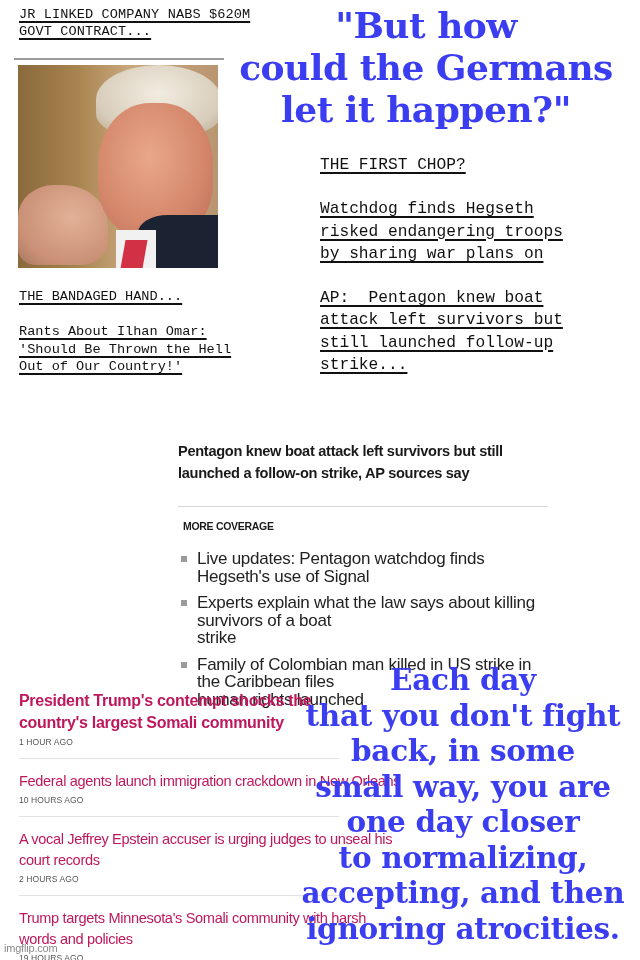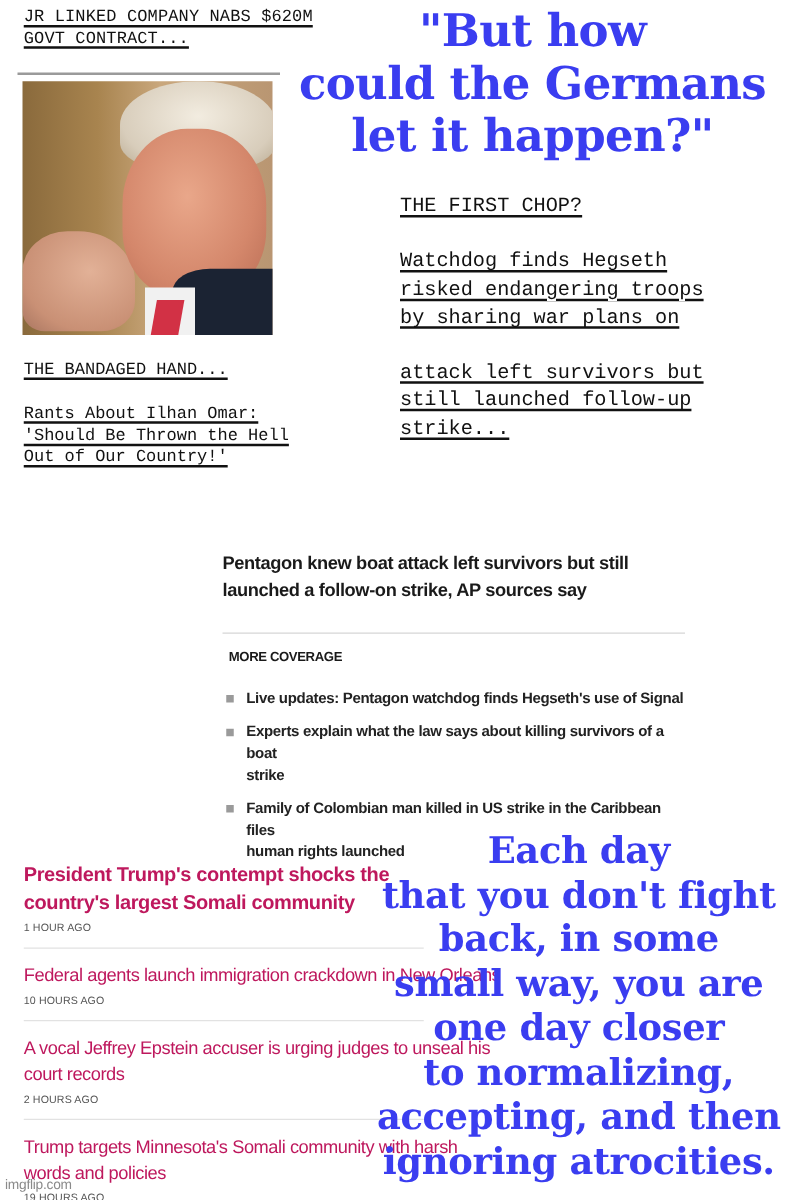--- a/index.html
+++ b/index.html
@@ -38,21 +38,21 @@
   
   #left-col { position: absolute; left: 19px; top: 288px; width: 285px; font-size: 13.6px; line-height: 17.6px; }
   #left-col .blk { margin-bottom: 17.6px; }
 
   
   #ap { position: absolute; left: 178px; top: 440px; width: 372px; font-family: "Liberation Sans", sans-serif; }
   #ap-title { font-size: 14.6px; line-height: 22px; font-weight: bold; color: #1a1a1a; letter-spacing: -0.3px; }
   #ap-rule { position: absolute; left: 0; top: 66px; width: 370px; height: 1px; background: #d6d6d6; }
   #ap-more { position: absolute; left: 5px; top: 80px; font-size: 10.5px; font-weight: bold; letter-spacing: -0.3px; color: #1a1a1a; }
   #ap-list { position: absolute; left: 0; top: 110px; width: 372px; list-style: none; }
-  #ap-list li { position: relative; padding-left: 19px; font-size: 12px; line-height: 17.5px; font-weight: bold; color: #222; margin-bottom: 9px; letter-spacing: -0.25px; }
+  #ap-list li { position: relative; padding-left: 19px; font-size: 17px; line-height: 17.5px; font-weight: normal; color: #222; margin-bottom: 9px; letter-spacing: -0.25px; }
   #ap-list li .bullet { position: absolute; left: 3px; top: 6px; width: 6px; height: 6px; background: #9a9a9a; }
 
   
   #news { position: absolute; left: 19px; top: 690px; width: 330px; }
   .news-item { position: relative; }
   .news-title { font-size: 14.6px; line-height: 21px; color: #be185d; letter-spacing: -0.35px; white-space: nowrap; }
   .news-title.big { font-size: 16px; font-weight: bold; line-height: 22px; letter-spacing: -0.3px; }
   .news-time { font-size: 8.5px; color: #555; margin-top: 3px; letter-spacing: 0.1px; }
   .news-rule { height: 1px; background: #e2e2e2; margin: 11px 0 12px 0; width: 320px; }
 
@@ -88,20 +88,21 @@
 <div id="right-col" class="mono">
   <div class="blk">
     <div><span class="ul-line">THE FIRST CHOP?</span></div>
   </div>
   <div class="blk">
     <div><span class="ul-line">Watchdog finds Hegseth</span></div>
     <div><span class="ul-line">risked endangering troops</span></div>
     <div><span class="ul-line">by sharing war plans on</span></div>
   </div>
   <div class="blk">
+    <div><span class="ul-line" style="white-space:pre">AP:  Pentagon knew boat</span></div>
     <div><span class="ul-line">attack left survivors but</span></div>
     <div><span class="ul-line">still launched follow-up</span></div>
     <div><span class="ul-line">strike...</span></div>
   </div>
 </div>
 
 <div id="left-col" class="mono">
   <div class="blk">
     <div><span class="ul-line">THE BANDAGED HAND...</span></div>
   </div>

